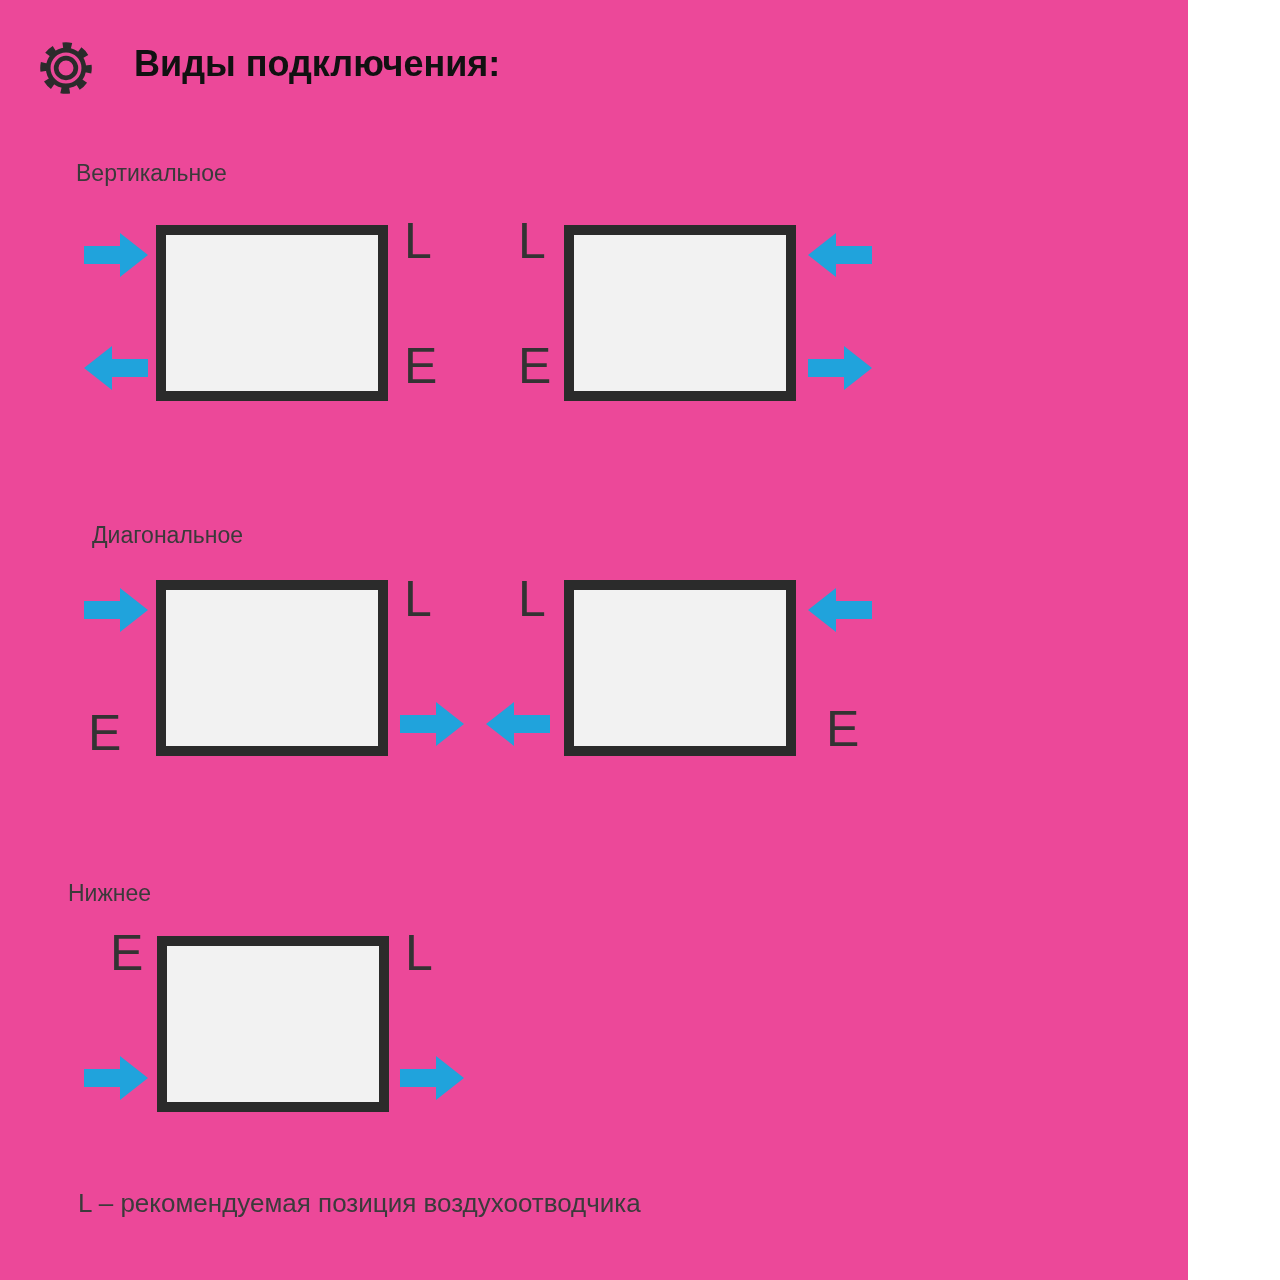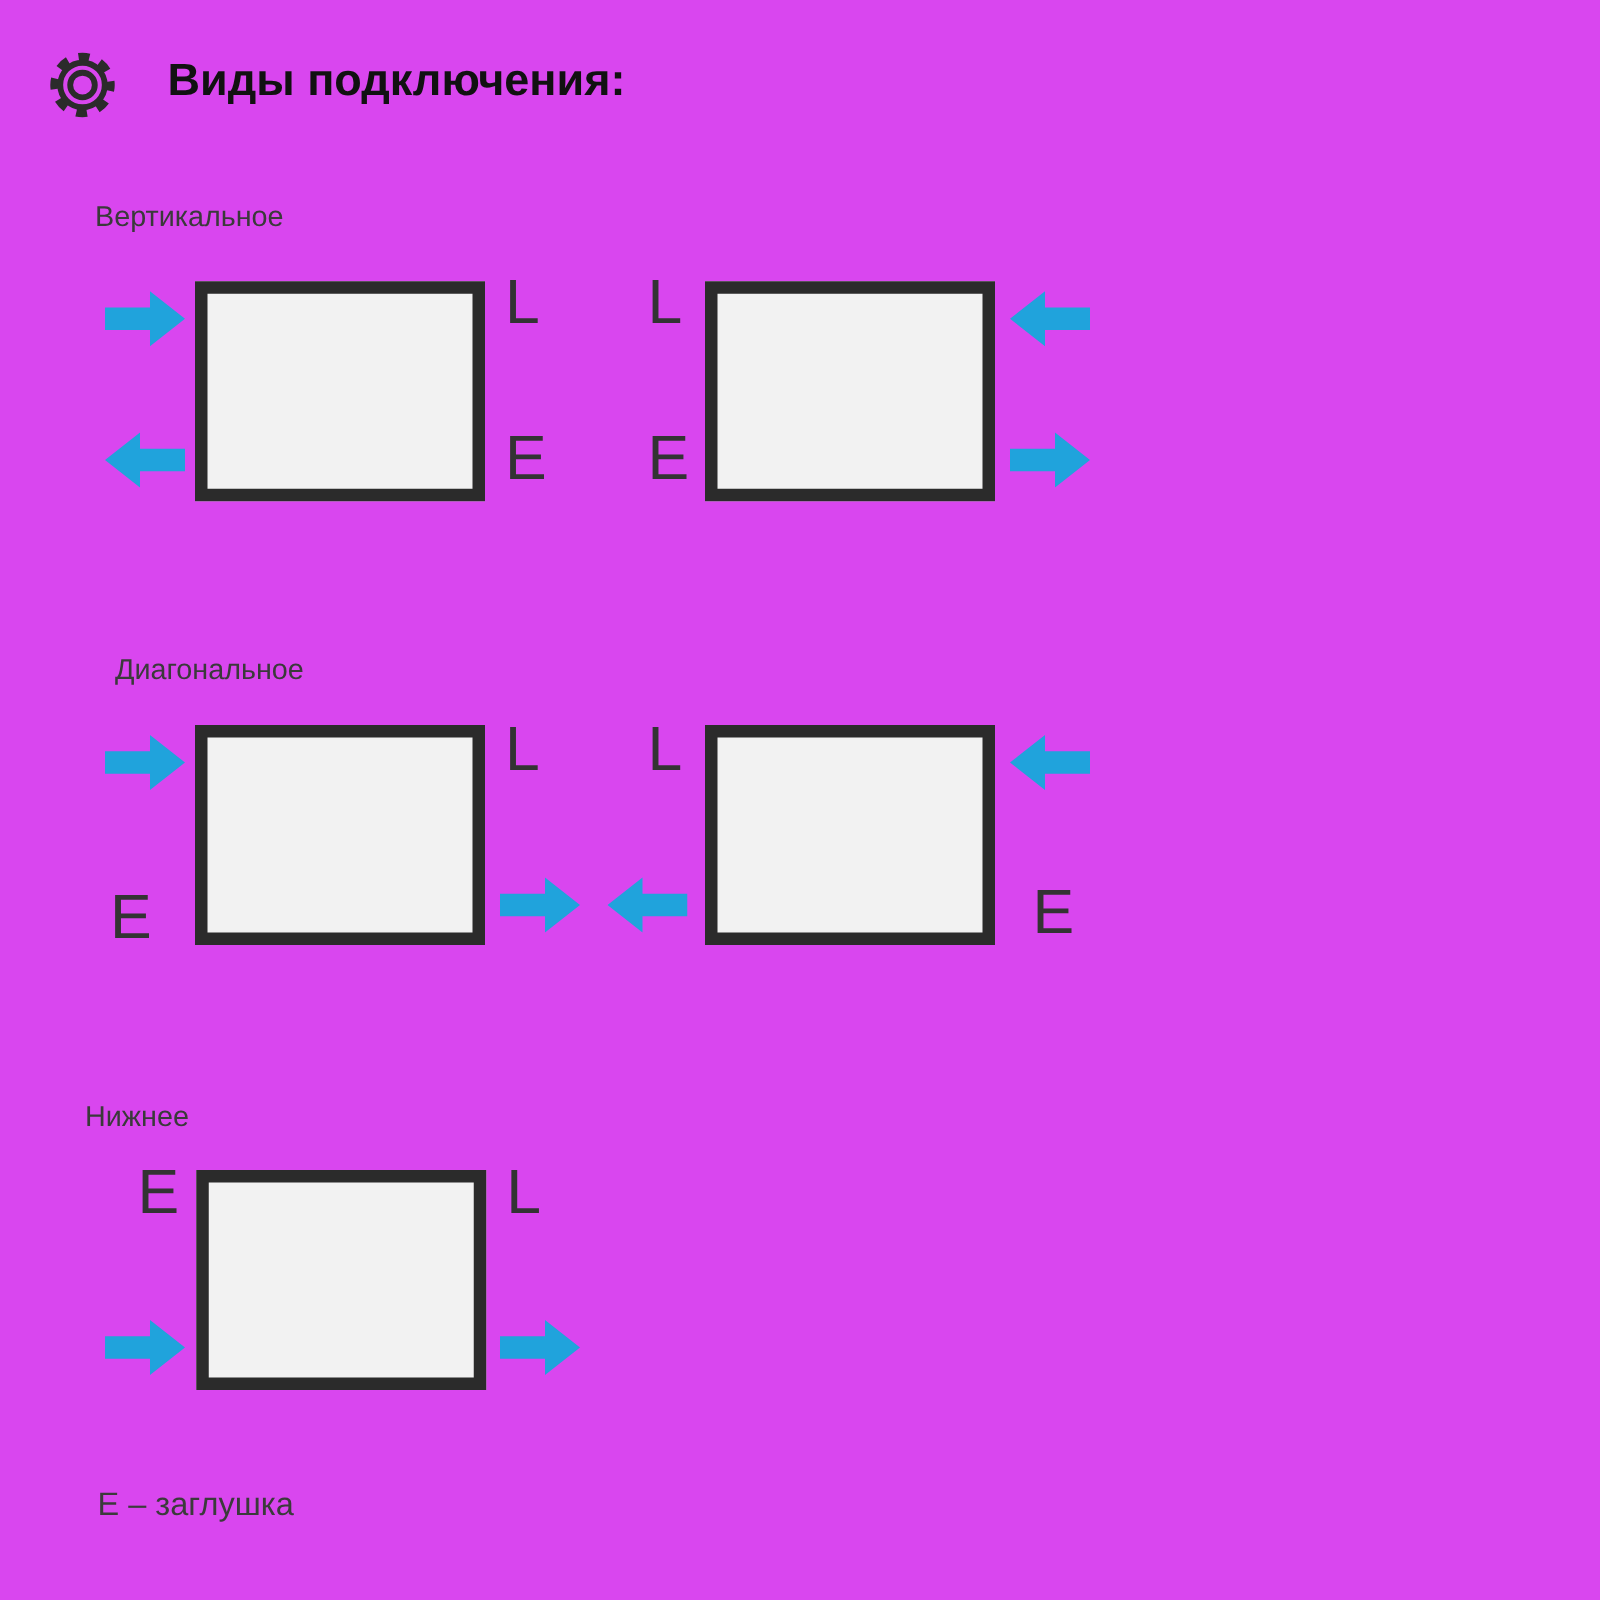--- a/index.html
+++ b/index.html
@@ -1,17 +1,17 @@
 <!DOCTYPE html>
 <html><head>
 <meta charset="utf-8">
 <style>
   html,body{margin:0;padding:0;background:#ffffff;}
   .page{
-    position:relative;width:1280px;height:1280px;background:#d946ef;
+    position:relative;width:1188px;height:1280px;background:#ec4899;
     font-family:"Liberation Sans","DejaVu Sans",sans-serif;color:#333333;overflow:hidden;
   }
   .abs{position:absolute;}
   
   .page-title{font-size:36px;font-weight:700;color:#111111;line-height:1;white-space:nowrap;}
   
   .section-title{font-size:23px;font-weight:400;color:#3a3a3a;line-height:1;white-space:nowrap;}
   
   .radiator-box{
     width:212px;height:156px;border:10px solid #2b2b2b;background:#f2f2f2;box-sizing:content-box;
@@ -96,16 +96,16 @@
     <span class="abs port-label" style="left:405px;top:928px;">L</span>
     <svg class="abs flow-arrow" style="left:84px;top:1054px;" viewBox="0 0 64 48">
       <polygon points="0,15 36,15 36,2 64,24 36,46 36,33 0,33"></polygon>
     </svg>
     <svg class="abs flow-arrow" style="left:400px;top:1054px;" viewBox="0 0 64 48">
       <polygon points="0,15 36,15 36,2 64,24 36,46 36,33 0,33"></polygon>
     </svg>
   </div>
 
   <div class="abs legend" style="left:78px;top:1188px;">
-    <div>E – заглушка</div>
+    <div>L – рекомендуемая позиция воздухоотводчика</div>
   </div>
 
 </div>
 
 </body></html>

